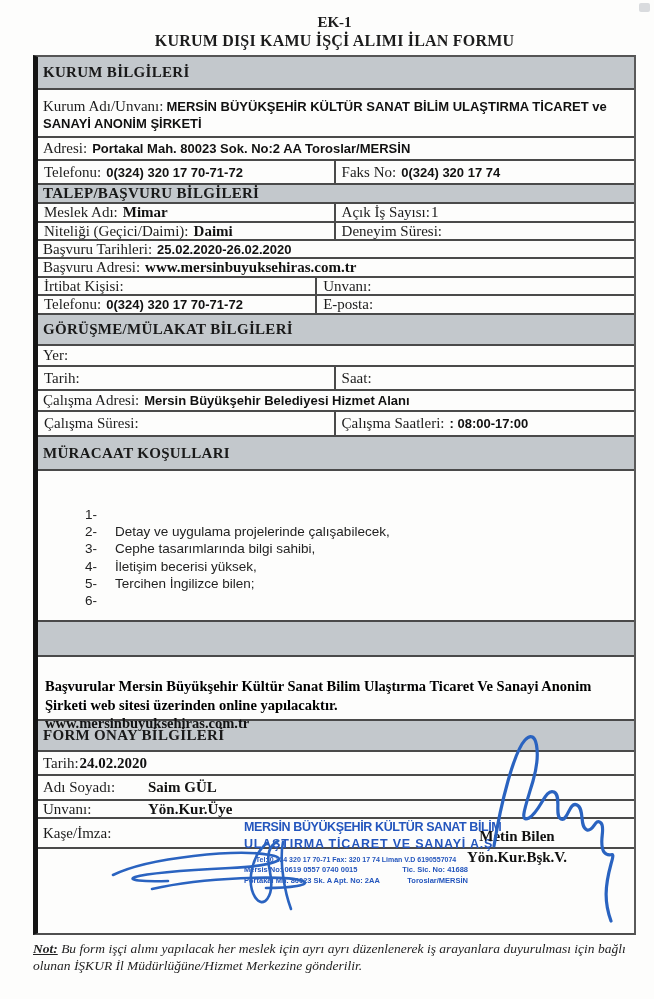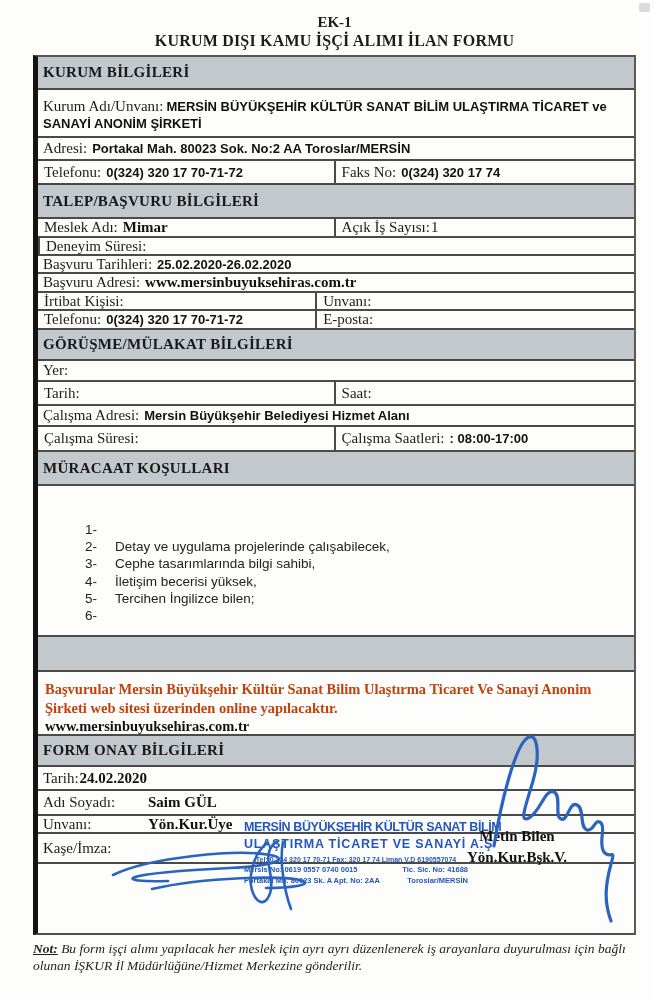--- a/index.html
+++ b/index.html
@@ -41,21 +41,21 @@
   .two-line{display:block;padding-top:3px;line-height:21px;font:15px "Liberation Serif",serif;}
   .two-line .val{margin-left:3px;}
 
   .listbox{display:block;border-bottom:2px solid var(--line);padding:35px 10px 0 47px;}
   .li{display:flex;font:13.5px/17.2px "Liberation Sans",sans-serif;color:#222;}
   .li .num{width:30px;flex:none;}
 
   .grayband{background:var(--bar);border-bottom:2px solid var(--line);}
 
   .bodytext{display:block;border-bottom:2px solid var(--line);padding:8px 10px 0 7px;}
-  .bodytext .p{font:bold 14.5px/18.5px "Liberation Serif",serif;color:#c2410c;width:585px;}
+  .bodytext .p{font:bold 14.5px/18.5px "Liberation Serif",serif;color:#000000;width:585px;margin-top:12px;}
   .bodytext .url{font:bold 14.5px/18.5px "Liberation Serif",serif;color:#111;}
 
   .onay-lbl{width:100px;flex:none;font:15px "Liberation Serif",serif;color:var(--ink);white-space:nowrap;}
 
   .stamp{position:absolute;left:244px;top:821px;width:224px;text-align:center;color:var(--blue);z-index:4;}
   .stamp .s1{font:bold 12.5px/13.5px "Liberation Sans",sans-serif;letter-spacing:-.4px;white-space:nowrap;}
   .stamp .s2{font:bold 12.5px/13.5px "Liberation Sans",sans-serif;letter-spacing:.8px;white-space:nowrap;margin-top:3px;}
   .stamp .s3{font:bold 7px/9px "Liberation Sans",sans-serif;white-space:nowrap;margin-top:4px;}
   .stamp .s45{display:flex;justify-content:space-between;font:bold 7.5px/10px "Liberation Sans",sans-serif;white-space:nowrap;margin-top:1px;}
 
@@ -98,34 +98,38 @@
       <div class="cell c1">
         <span class="lbl">Telefonu:</span>
         <span class="val sans">0(324) 320 17 70-71-72</span>
       </div>
       <div class="cell c2">
         <span class="lbl">Faks No:</span>
         <span class="val sans">0(324) 320 17 74</span>
       </div>
     </div>
 
-    <div class="row bar" style="height:34px">
+    <div class="row bar" style="height:19px">
       <span>TALEP/BAŞVURU BİLGİLERİ</span>
     </div>
     <div class="row split" style="height:19px">
       <div class="cell c1">
         <span class="lbl">Meslek Adı:</span>
         <span class="val serif">Mimar</span>
       </div>
       <div class="cell c2">
         <span class="lbl">Açık İş Sayısı:</span>
         <span class="val plain tight">1</span>
       </div>
     </div>
     <div class="row split" style="height:18px">
+      <div class="cell c1">
+        <span class="lbl">Niteliği (Geçici/Daimi):</span>
+        <span class="val serif">Daimi</span>
+      </div>
       <div class="cell c2">
         <span class="lbl">Deneyim Süresi:</span>
       </div>
     </div>
     <div class="row" style="height:18px">
       <span class="lbl">Başvuru Tarihleri:</span>
       <span class="val sans">25.02.2020-26.02.2020</span>
     </div>
     <div class="row" style="height:19px">
       <span class="lbl">Başvuru Adresi:</span>

